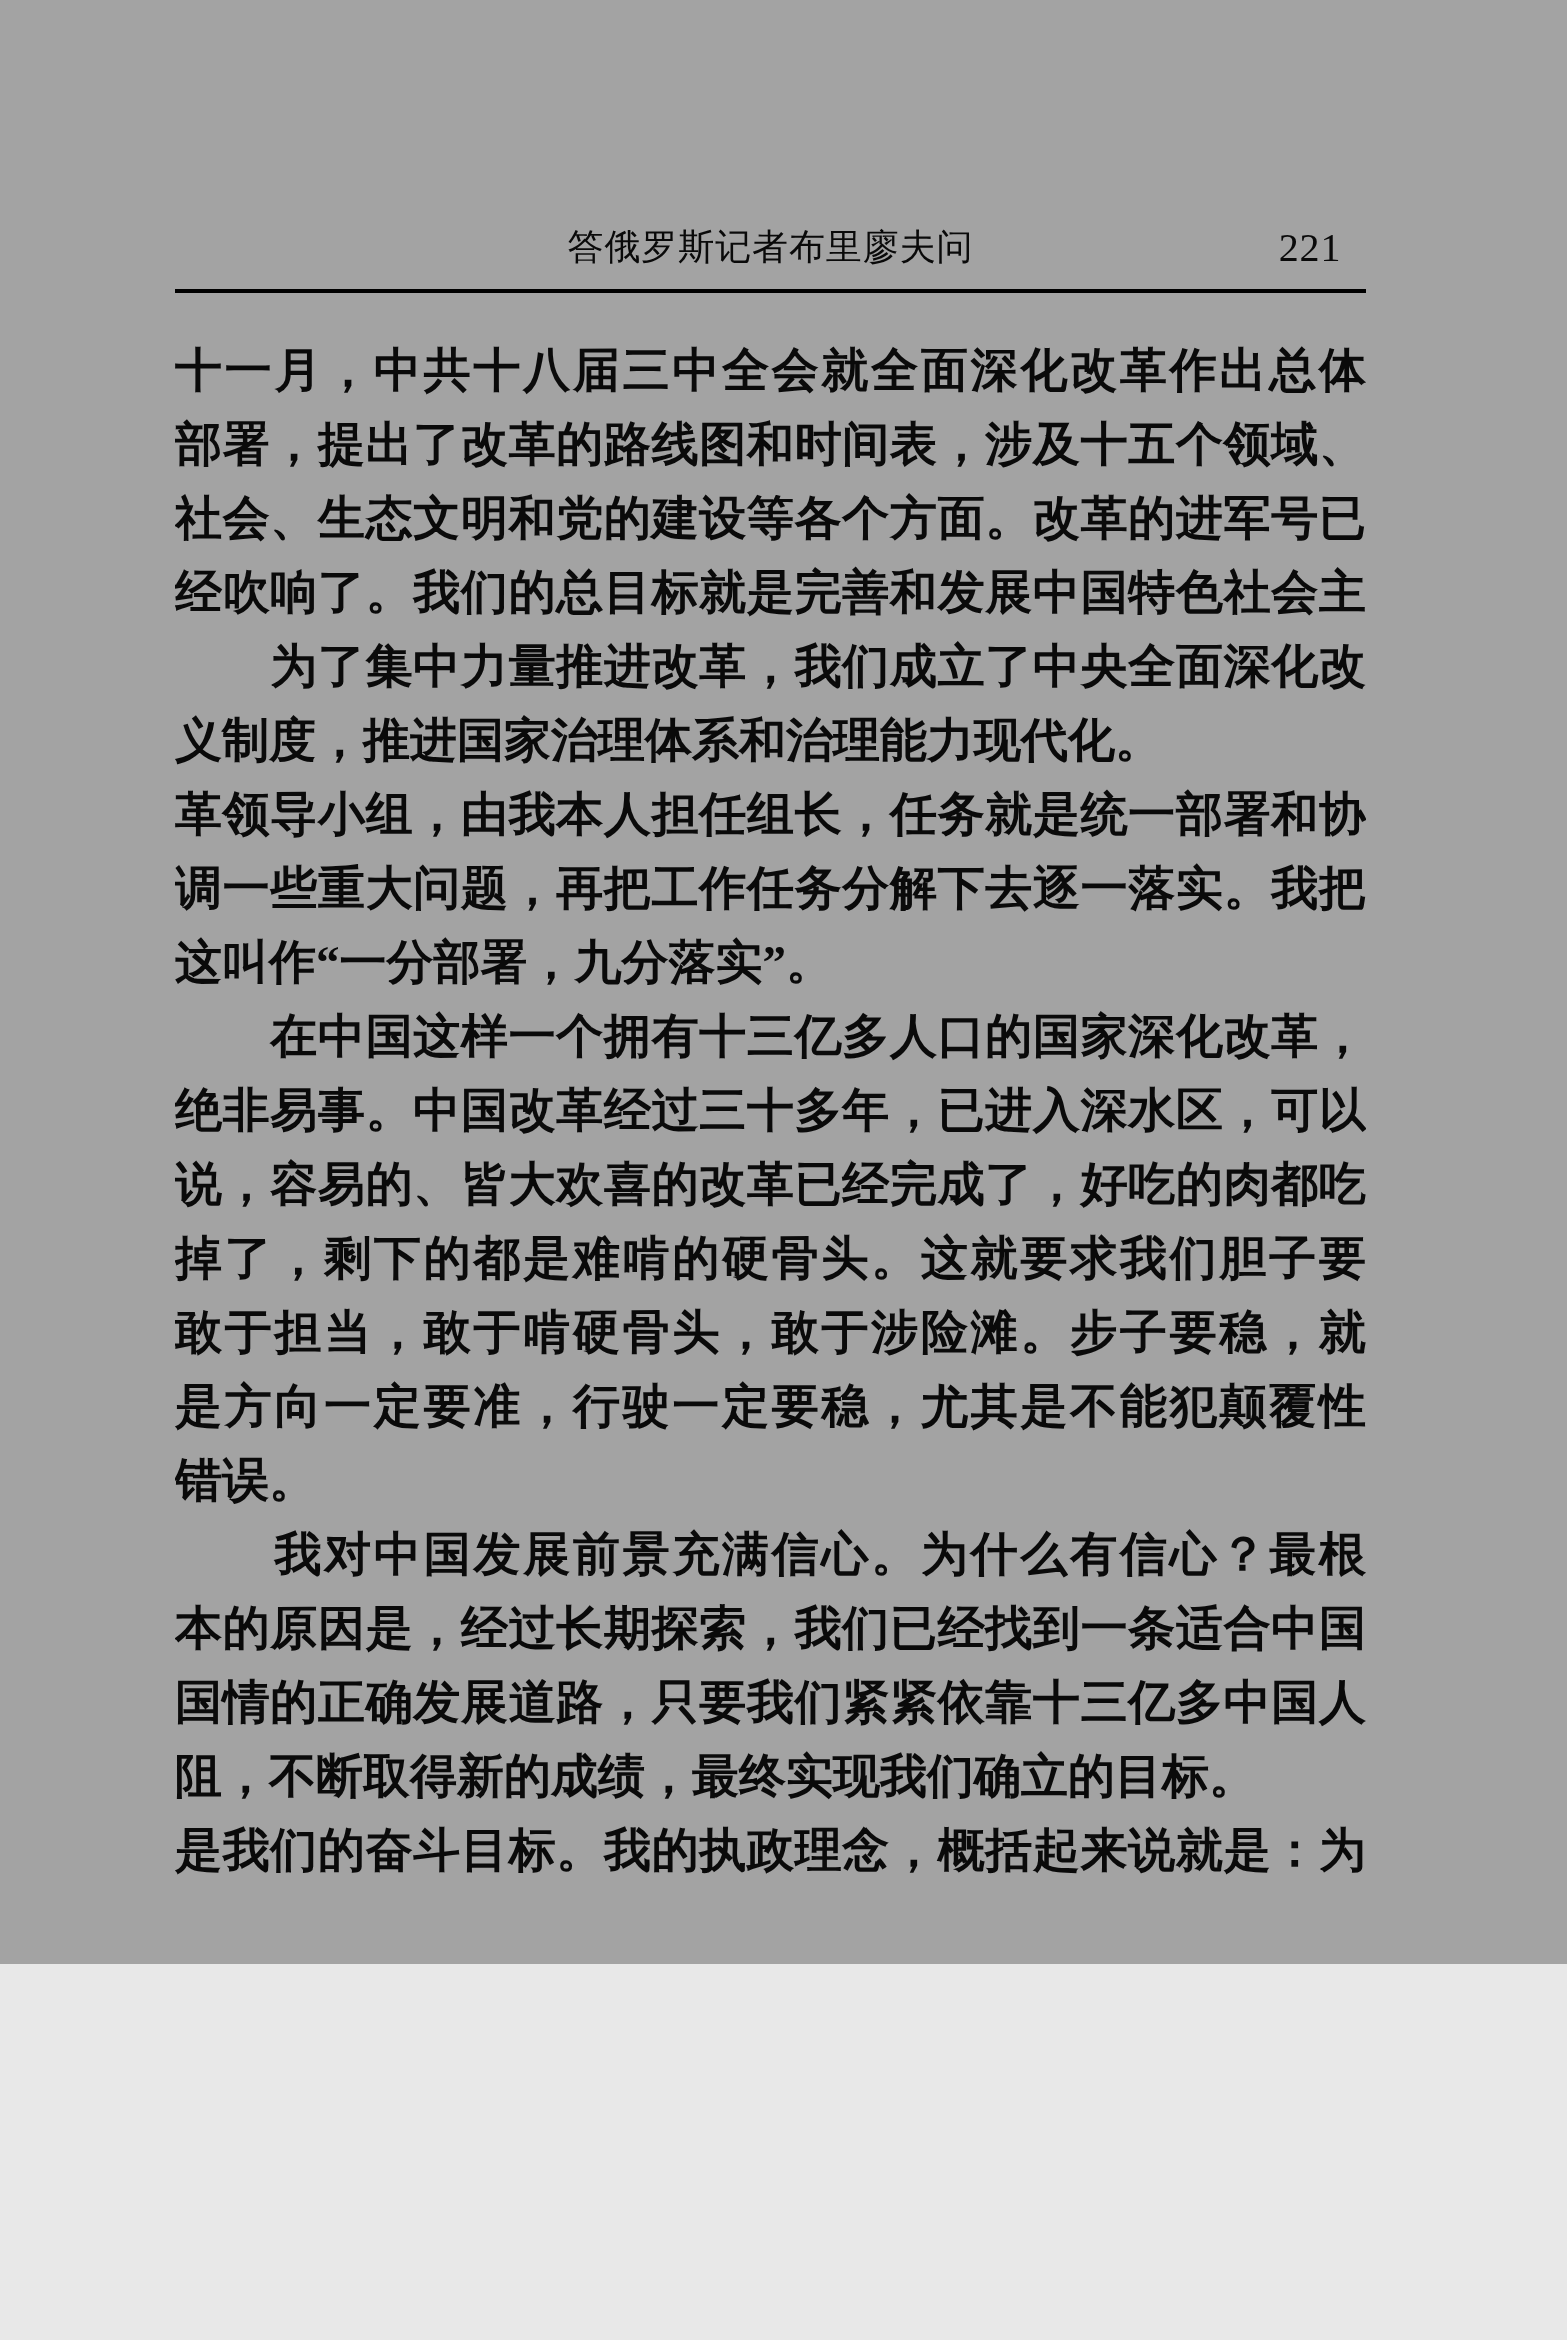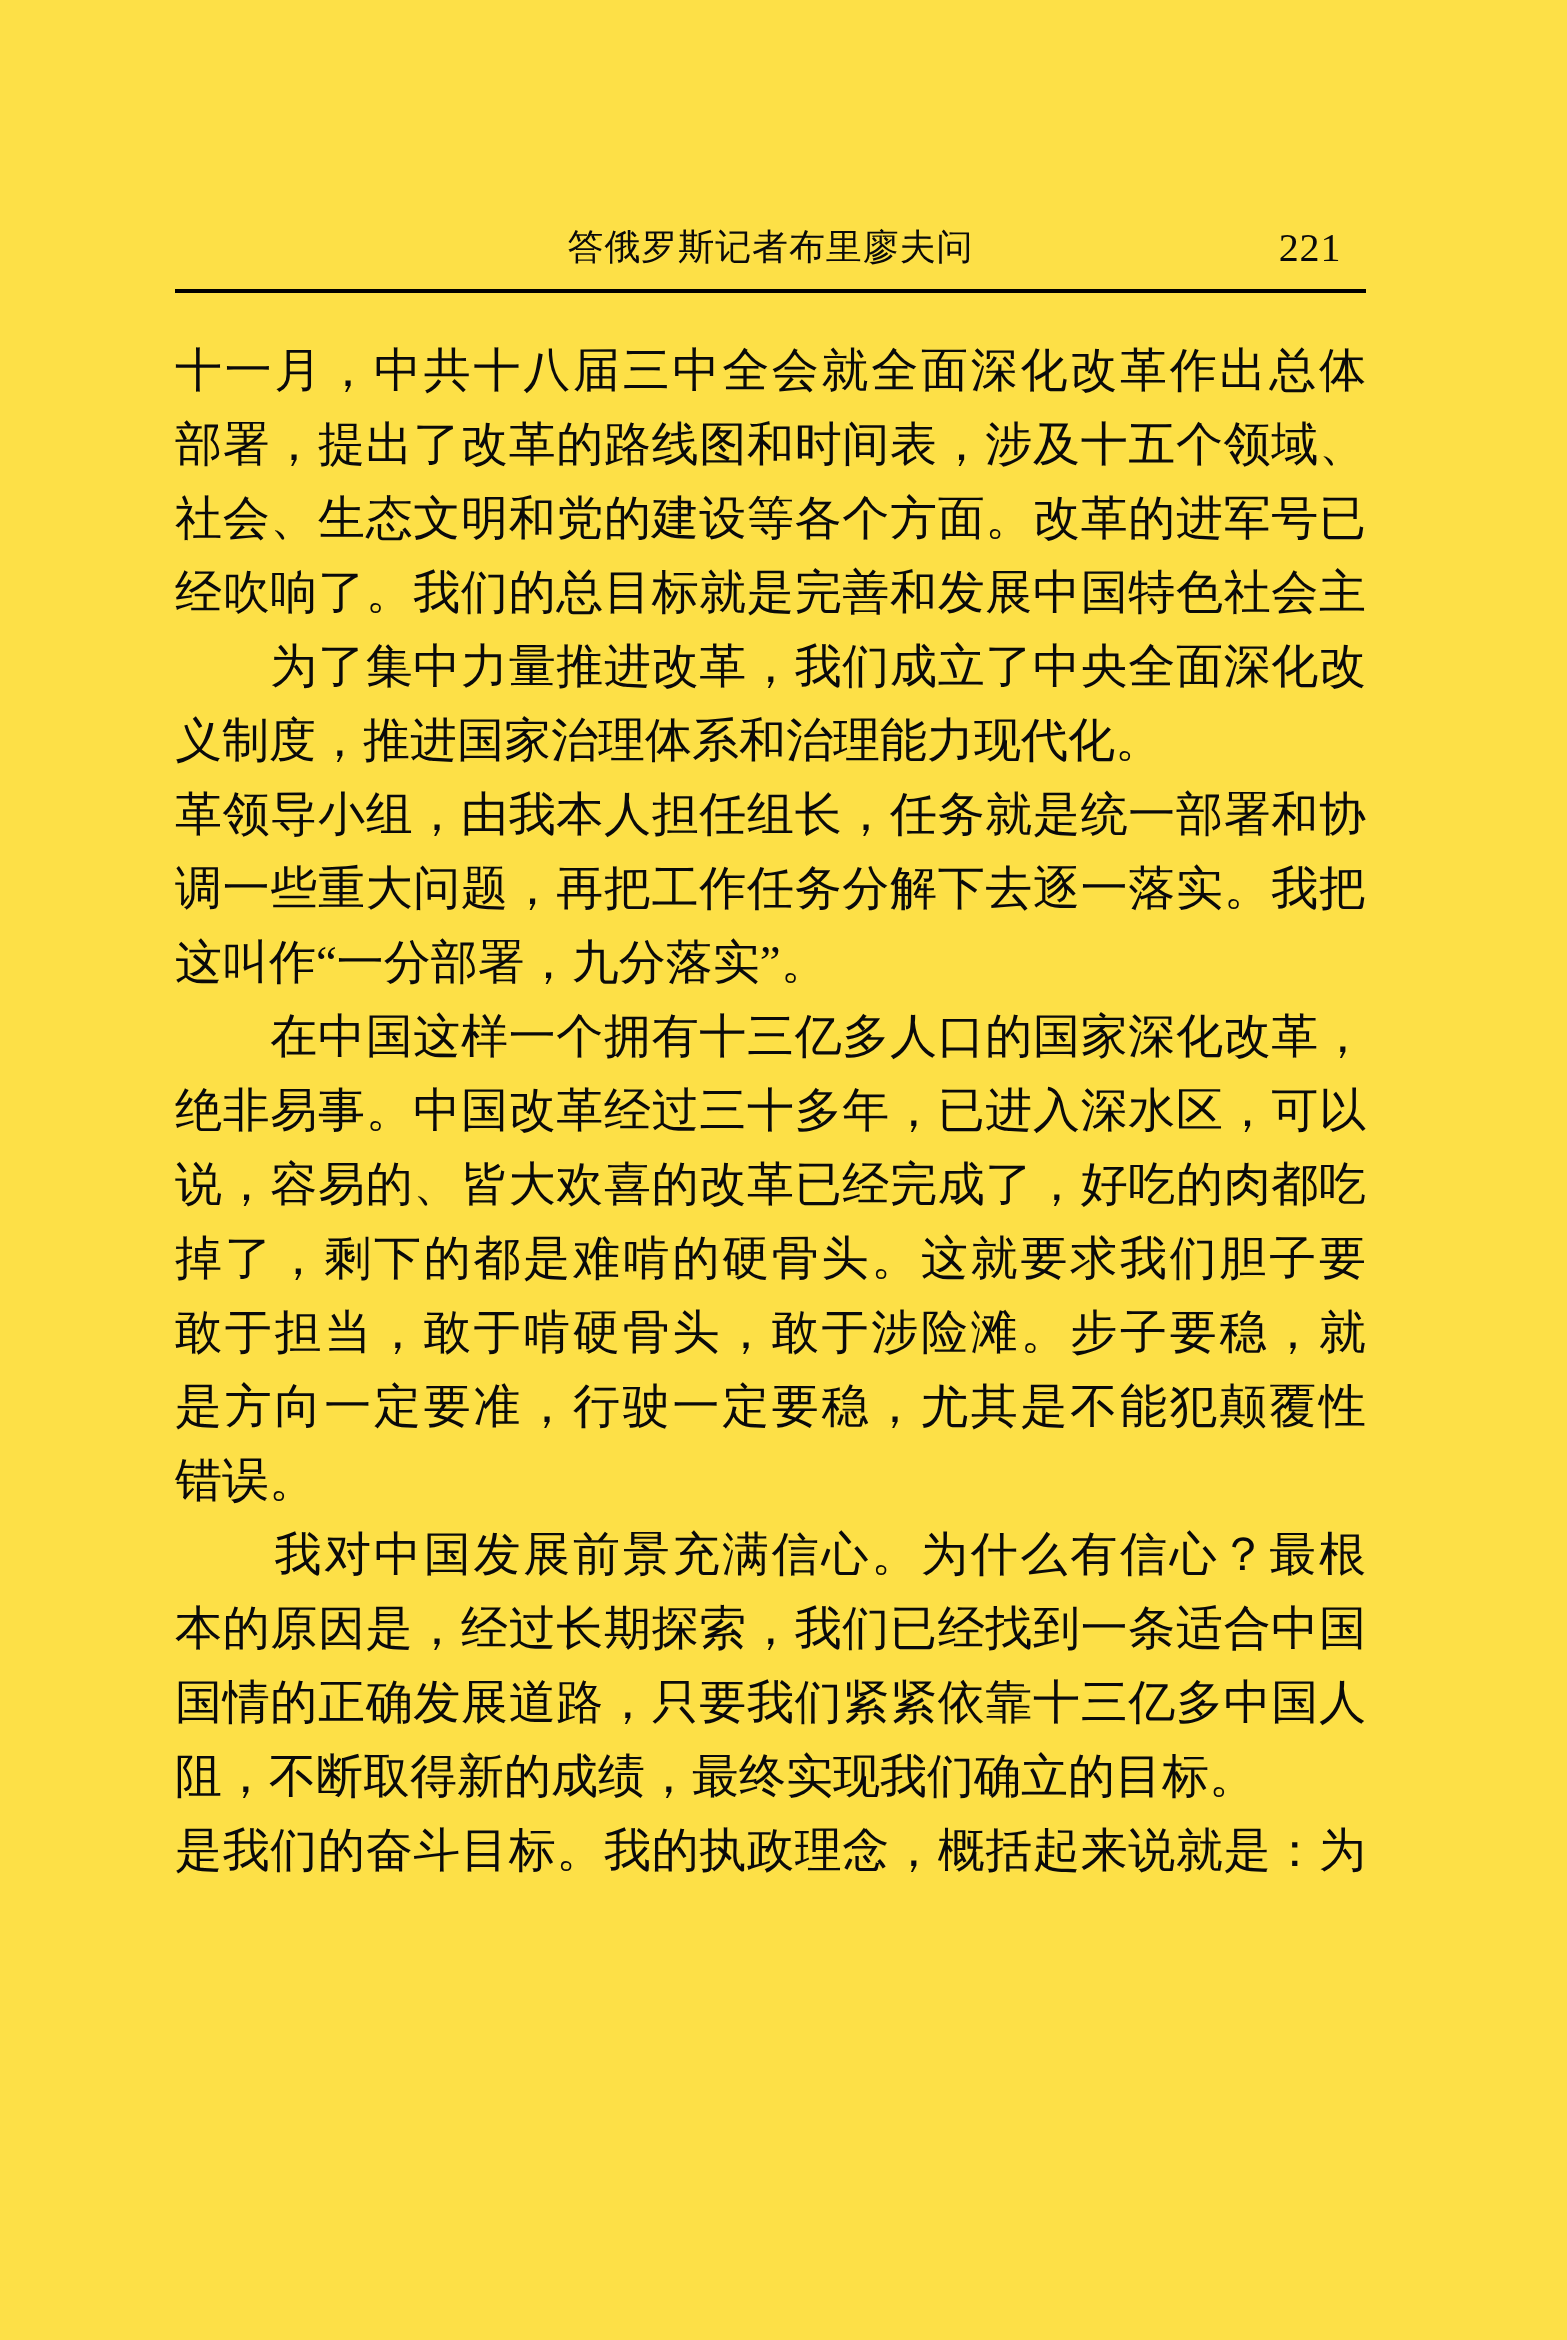--- a/index.html
+++ b/index.html
@@ -3,22 +3,22 @@
 <meta charset="utf-8">
 <style>
   html, body {
     margin: 0;
     padding: 0;
     background: #e8e8e8;
   }
   .page {
     position: relative;
     width: 1567px;
-    height: 2340px;
-    background: #fde047;
+    height: 1964px;
+    background: #a3a3a3;
     color: #0a0a0a;
     font-family: "Liberation Serif", "DejaVu Serif", serif;
     overflow: hidden;
   }
   .header {
     position: absolute;
     left: 175px;
     top: 223px;
     width: 1191px;
     height: 53px;
@@ -48,20 +48,21 @@
     top: 289px;
     width: 1191px;
     height: 3.8px;
     background: #000000;
   }
   .body-text {
     position: absolute;
     left: 175px;
     top: 333px;
     width: 1191px;
+    font-weight: bold;
   }
   .line {
     height: 74px;
     line-height: 74px;
     font-size: 47px;
     text-align: justify;
     text-align-last: justify;
     overflow: hidden;
   }
   .line.end {

